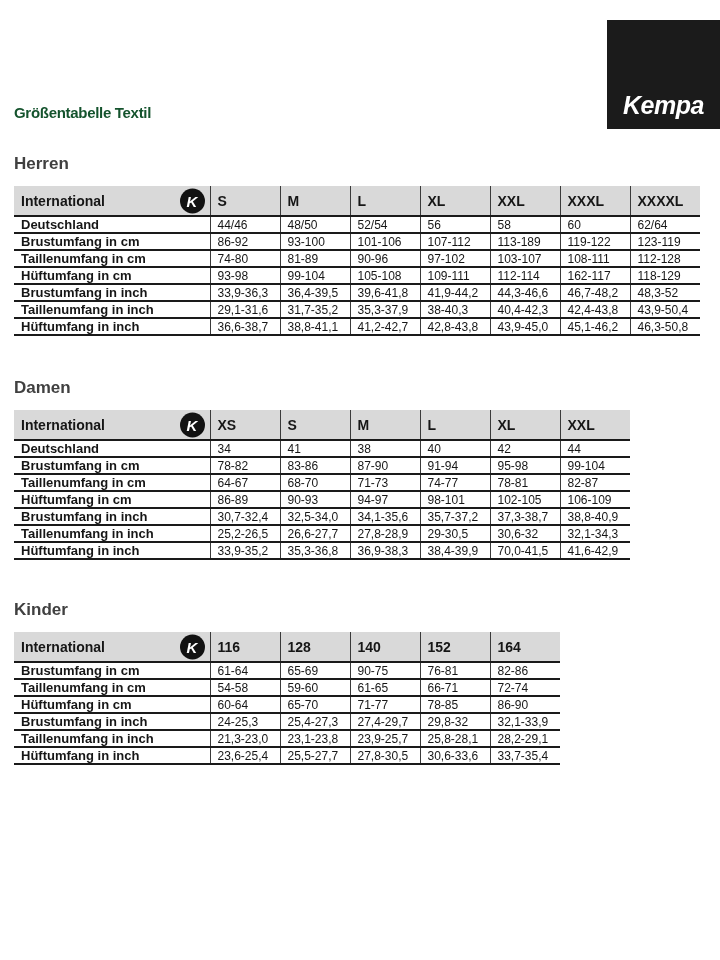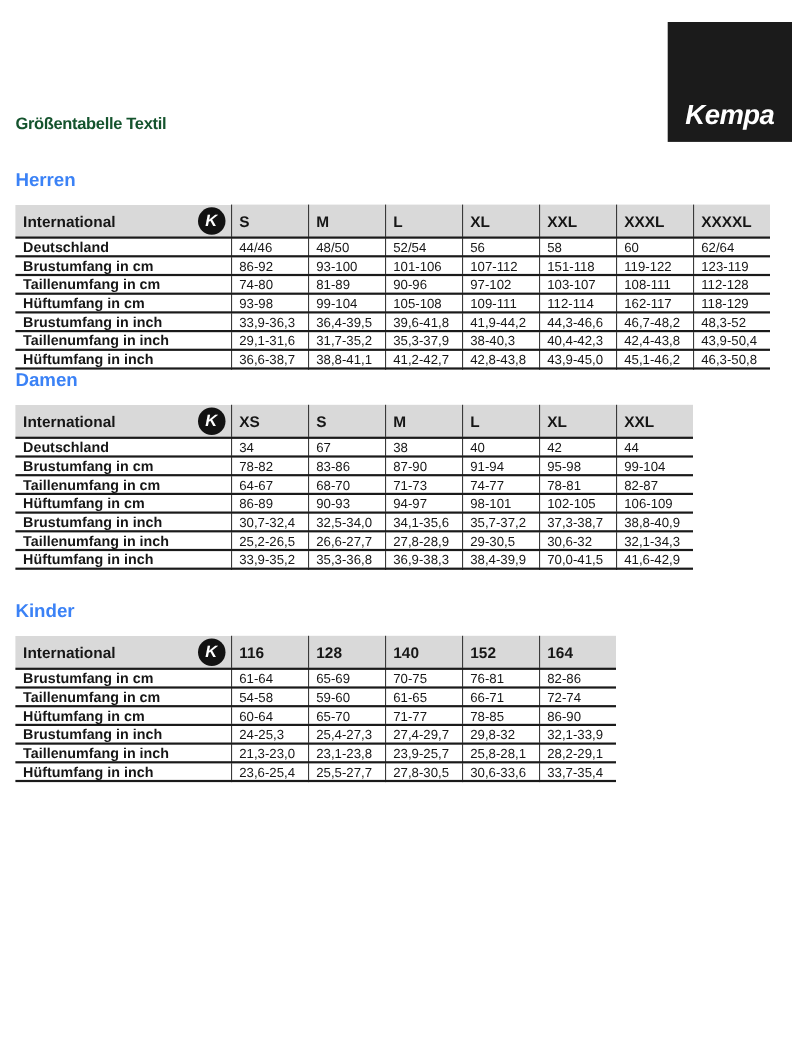--- a/index.html
+++ b/index.html
@@ -22,24 +22,24 @@
   .logo-box span {
     color: #ffffff; font-weight: bold; font-style: italic;
     font-size: 25px; letter-spacing: -0.5px;
   }
   .content { padding: 0 14px; }
   h1.page-title {
     margin-top: 104px;
     font-size: 15px; font-weight: bold; letter-spacing: -0.3px;
     color: #14532d;
   }
-  h2.section-heading { font-size: 17px; font-weight: bold; color: #3b82f6; }
+  h2.section-heading { font-size: 17px; font-weight: bold; color: #404040; }
   .sec-0 h2 { margin-top: 33px; }
-  .sec-1 h2 { }
-  .sec-2 h2 { margin-top: 28px; }
+  .sec-1 h2 { margin-top: 42px; }
+  .sec-2 h2 { margin-top: 40px; }
   table {
     border-collapse: collapse; table-layout: fixed;
     margin-top: 12px;
   }
   col.col-label { width: 196px; }
   col.col-data  { width: 70px; }
   thead tr { background: #d9d9d9; border-radius: 15px; }
   tr { border-bottom: 2px solid #1a1a1a; }
   th, td { text-align: left; vertical-align: middle; padding: 0 7px; }
   thead th { height: 30px; font-size: 14px; font-weight: bold; }
@@ -101,21 +101,21 @@
             <td class="value-cell">58</td>
             <td class="value-cell">60</td>
             <td class="value-cell">62/64</td>
           </tr>
           <tr>
             <td class="label-cell">Brustumfang in cm</td>
             <td class="value-cell">86-92</td>
             <td class="value-cell">93-100</td>
             <td class="value-cell">101-106</td>
             <td class="value-cell">107-112</td>
-            <td class="value-cell">151-118</td>
+            <td class="value-cell">113-189</td>
             <td class="value-cell">119-122</td>
             <td class="value-cell">123-119</td>
           </tr>
           <tr>
             <td class="label-cell">Taillenumfang in cm</td>
             <td class="value-cell">74-80</td>
             <td class="value-cell">81-89</td>
             <td class="value-cell">90-96</td>
             <td class="value-cell">97-102</td>
             <td class="value-cell">103-107</td>
@@ -186,21 +186,21 @@
             <th class="size-cell">M</th>
             <th class="size-cell">L</th>
             <th class="size-cell">XL</th>
             <th class="size-cell">XXL</th>
           </tr>
         </thead>
         <tbody>
           <tr>
             <td class="label-cell">Deutschland</td>
             <td class="value-cell">34</td>
-            <td class="value-cell">67</td>
+            <td class="value-cell">41</td>
             <td class="value-cell">38</td>
             <td class="value-cell">40</td>
             <td class="value-cell">42</td>
             <td class="value-cell">44</td>
           </tr>
           <tr>
             <td class="label-cell">Brustumfang in cm</td>
             <td class="value-cell">78-82</td>
             <td class="value-cell">83-86</td>
             <td class="value-cell">87-90</td>
@@ -276,21 +276,21 @@
             <th class="size-cell">140</th>
             <th class="size-cell">152</th>
             <th class="size-cell">164</th>
           </tr>
         </thead>
         <tbody>
           <tr>
             <td class="label-cell">Brustumfang in cm</td>
             <td class="value-cell">61-64</td>
             <td class="value-cell">65-69</td>
-            <td class="value-cell">70-75</td>
+            <td class="value-cell">90-75</td>
             <td class="value-cell">76-81</td>
             <td class="value-cell">82-86</td>
           </tr>
           <tr>
             <td class="label-cell">Taillenumfang in cm</td>
             <td class="value-cell">54-58</td>
             <td class="value-cell">59-60</td>
             <td class="value-cell">61-65</td>
             <td class="value-cell">66-71</td>
             <td class="value-cell">72-74</td>

